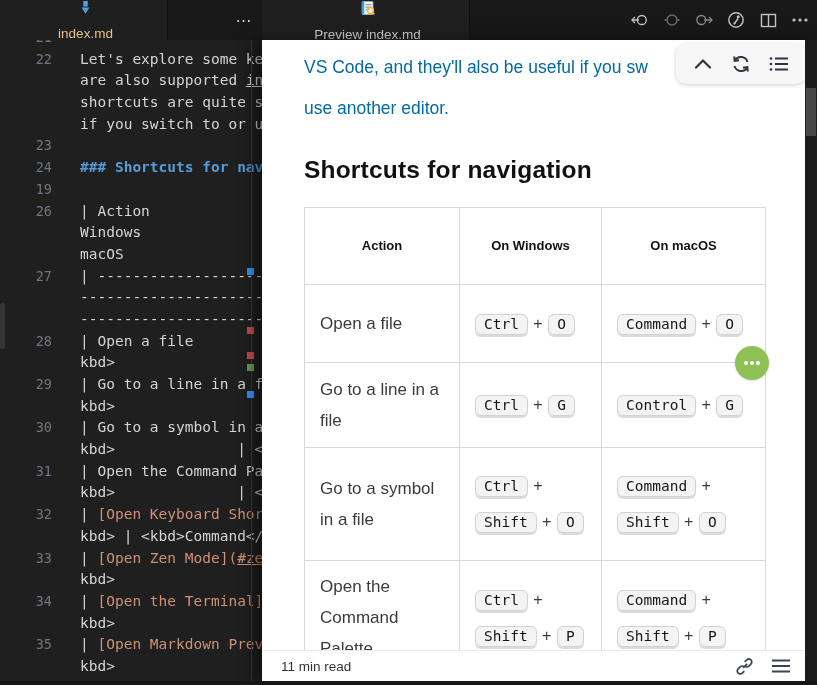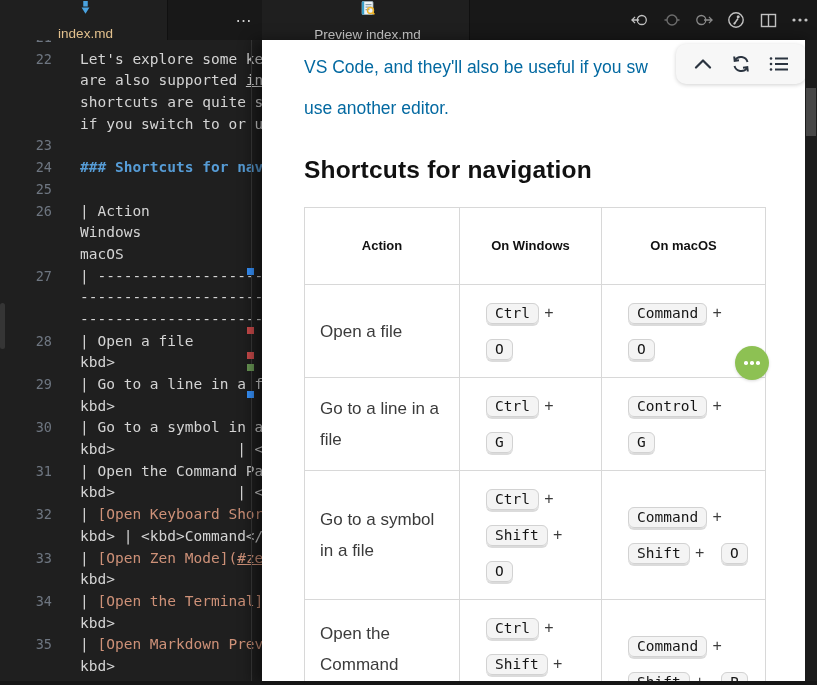--- a/index.html
+++ b/index.html
@@ -57,21 +57,21 @@
   #preview-h2 { margin-top:27px; font-size:24.5px; font-weight:bold; color:#111111; letter-spacing:.2px; }
 
   #shortcut-table { margin-top:23px; border-collapse:collapse; table-layout:fixed; }
   #shortcut-table th, #shortcut-table td { border:1px solid #d8d8d8; }
   #shortcut-table col.c1 { width:155px; } #shortcut-table col.c2 { width:142px; } #shortcut-table col.c3 { width:164px; }
   #shortcut-table th { height:77px; font-size:13px; font-weight:bold; color:#111; text-align:center; line-height:26px; padding:0 24px; }
   #shortcut-table td { padding:10px 15px; font-size:17px; color:#3b3b3b; line-height:31px; vertical-align:middle; }
   #shortcut-table td.keys { line-height:36px; }
   kbd { font-family:"DejaVu Sans Mono","Liberation Mono",monospace; font-size:14.5px; color:#151515;
     background:#f4f4f4; border:1px solid #d2d2d2; border-radius:6px; padding:1px 8px 2px 8px;
-    box-shadow:0 2px 0 rgba(0,0,0,0.14); white-space:nowrap;margin-left:11px; }
+    box-shadow:0 2px 0 rgba(0,0,0,0.14); white-space:nowrap; }
   .plus { color:#3b3b3b; font-size:16px; padding:0 1px; }
 
   #green-fab { position:absolute; left:473px; top:306px; width:34px; height:34px; border-radius:50%;
     background:#8dc153; display:flex; align-items:center; justify-content:center; gap:2.5px; cursor:pointer;
     box-shadow:0 1px 3px rgba(0,0,0,0.15); }
   #green-fab .dot { width:3.5px; height:3.5px; border-radius:50%; background:#ffffff; }
 
   #preview-footer { position:absolute; left:0; bottom:4px; width:543px; height:31px; background:#ffffff;
     border-top:1px solid #ececec; display:flex; align-items:center; }
   #read-time { font-size:13.5px; color:#333; padding-left:19px; }
@@ -161,21 +161,21 @@
 
   <div id="editor">
     <div id="editor-lines">
         <div class="eline"><span class="lnum">21</span><span class="code"></span></div>
         <div class="eline"><span class="lnum">22</span><span class="code"><span class="seg-fg">Let's explore some key</span></span></div>
         <div class="eline"><span class="lnum"></span><span class="code"><span class="seg-fg">are also supported </span><span class="seg-fg seg-u">in</span></span></div>
         <div class="eline"><span class="lnum"></span><span class="code"><span class="seg-fg">shortcuts are quite si</span></span></div>
         <div class="eline"><span class="lnum"></span><span class="code"><span class="seg-fg">if you switch to or us</span></span></div>
         <div class="eline"><span class="lnum">23</span><span class="code"></span></div>
         <div class="eline"><span class="lnum">24</span><span class="code"><span class="seg-blue">### Shortcuts for navi</span></span></div>
-        <div class="eline"><span class="lnum">25</span><span class="code"></span></div>
+        <div class="eline"><span class="lnum">19</span><span class="code"></span></div>
         <div class="eline"><span class="lnum">26</span><span class="code"><span class="seg-fg">| Action</span></span></div>
         <div class="eline"><span class="lnum"></span><span class="code"><span class="seg-fg">Windows</span></span></div>
         <div class="eline"><span class="lnum"></span><span class="code"><span class="seg-fg">macOS</span></span></div>
         <div class="eline"><span class="lnum">27</span><span class="code"><span class="seg-fg">| ---------------------</span></span></div>
         <div class="eline"><span class="lnum"></span><span class="code"><span class="seg-fg">-----------------------</span></span></div>
         <div class="eline"><span class="lnum"></span><span class="code"><span class="seg-fg">-----------------------</span></span></div>
         <div class="eline"><span class="lnum">28</span><span class="code"><span class="seg-fg">| Open a file</span></span></div>
         <div class="eline"><span class="lnum"></span><span class="code"><span class="seg-fg">kbd&gt;</span></span></div>
         <div class="eline"><span class="lnum">29</span><span class="code"><span class="seg-fg">| Go to a line in a fi</span></span></div>
         <div class="eline"><span class="lnum"></span><span class="code"><span class="seg-fg">kbd&gt;</span></span></div>
@@ -276,20 +276,39 @@
           </svg>
       </span>
     </div>
 
     <div id="green-fab">
       <span class="dot"></span>
       <span class="dot"></span>
       <span class="dot"></span>
     </div>
 
+    <div id="preview-footer">
+      <span id="read-time">11 min read</span>
+      <div id="footer-icons">
+        <span class="ficon">
+          <svg width="19" height="19" viewBox="0 0 20 20">
+              <path d="M8.5 11.5 L12.8 7.2" stroke="#3b4450" stroke-width="1.8" fill="none"></path>
+              <path d="M10.2 5.2 L12.3 3.1 a3.1 3.1 0 0 1 4.4 4.4 L14.6 9.6 a3.1 3.1 0 0 1 -4.4 0" fill="none" stroke="#3b4450" stroke-width="1.8"></path>
+              <path d="M9.8 14.8 L7.7 16.9 a3.1 3.1 0 0 1 -4.4 -4.4 L5.4 10.4 a3.1 3.1 0 0 1 4.4 0" fill="none" stroke="#3b4450" stroke-width="1.8"></path>
+            </svg>
+        </span>
+        <span class="ficon">
+          <svg width="20" height="14" viewBox="0 0 20 14">
+              <line x1="1" y1="1.5" x2="19" y2="1.5" stroke="#3b4450" stroke-width="2"></line>
+              <line x1="1" y1="7" x2="19" y2="7" stroke="#3b4450" stroke-width="2"></line>
+              <line x1="1" y1="12.5" x2="19" y2="12.5" stroke="#3b4450" stroke-width="2"></line>
+            </svg>
+        </span>
+      </div>
+    </div>
 
     <div id="scroll-channel">
       <div id="scroll-thumb"></div>
     </div>
   </div>
 
   <div id="bottom-strip"></div>
 </div>
 
 </body></html>

